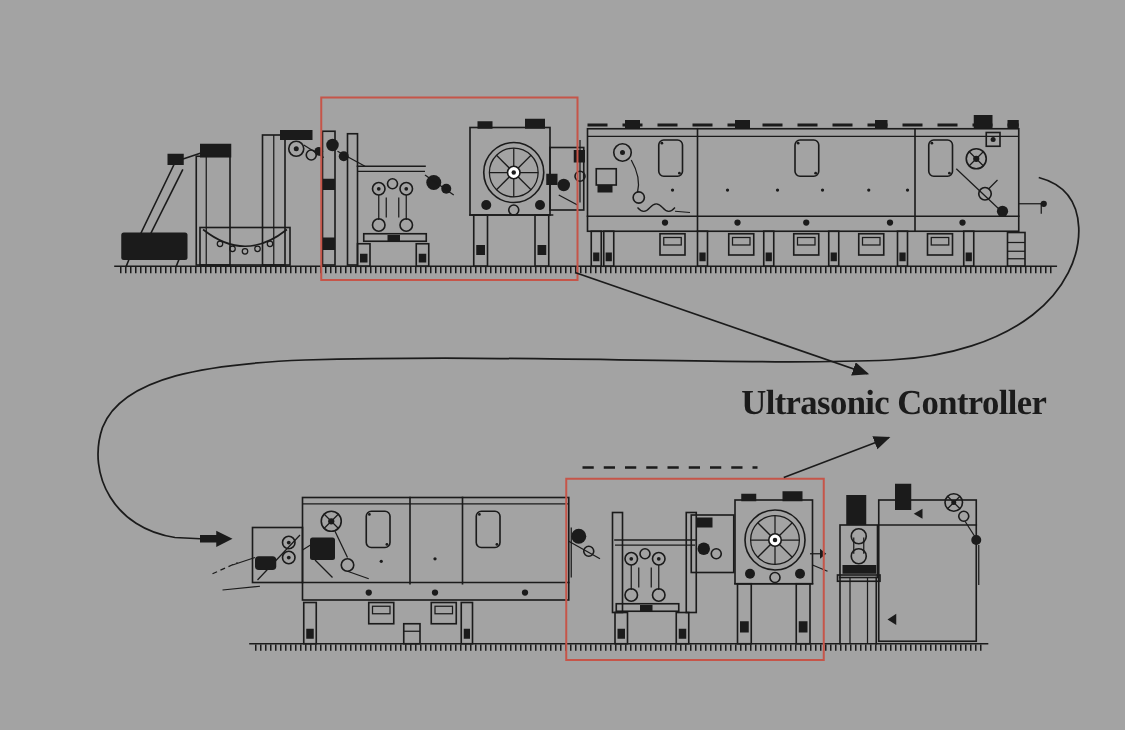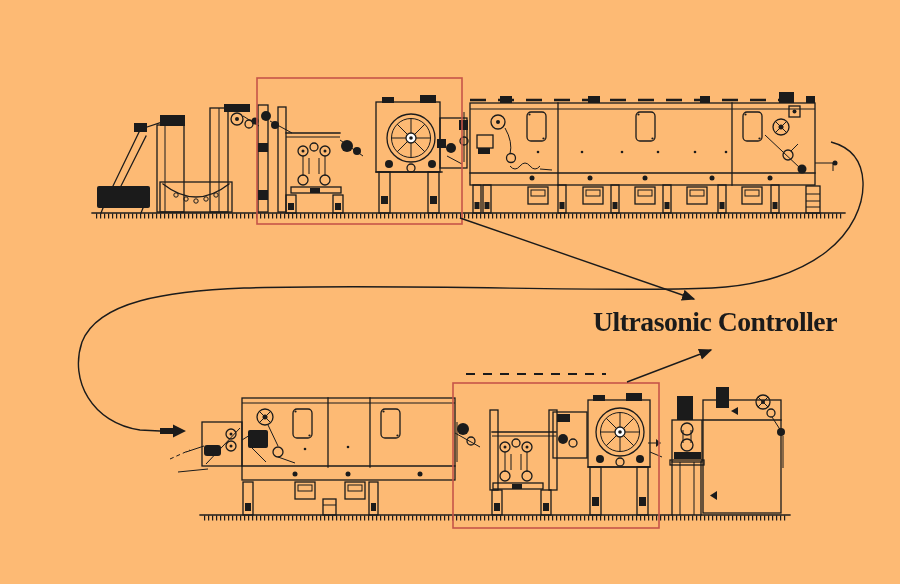--- a/index.html
+++ b/index.html
@@ -1,16 +1,16 @@
 <!DOCTYPE html>
 <html><head>
 <meta charset="utf-8">
 <style>
   html,body{margin:0;padding:0;background:#ffffff;}
-  .stage{position:relative;width:900px;height:584px;background:#fdba74;overflow:hidden;
+  .stage{position:relative;width:900px;height:584px;background:#a3a3a3;overflow:hidden;
          font-family:"Liberation Serif",serif;}
   svg{position:absolute;left:0;top:0;}
   .ln{fill:none;stroke:currentColor;stroke-width:1.3;stroke-linecap:square;}
   .lt{fill:none;stroke:currentColor;stroke-width:1;}
   .fl{fill:currentColor;stroke:none;}
   .hatch{fill:none;stroke:currentColor;stroke-width:5;stroke-dasharray:1.2 2.8;}
   .dash1{fill:none;stroke:currentColor;stroke-width:2.5;stroke-dasharray:16 12;}
   .dash3{fill:none;stroke:currentColor;stroke-width:2;stroke-dasharray:9 8;}
   .sketch{fill:none;stroke:currentColor;stroke-width:1;stroke-dasharray:4 3;}
   .hl{fill:none;stroke-width:1.6;}

